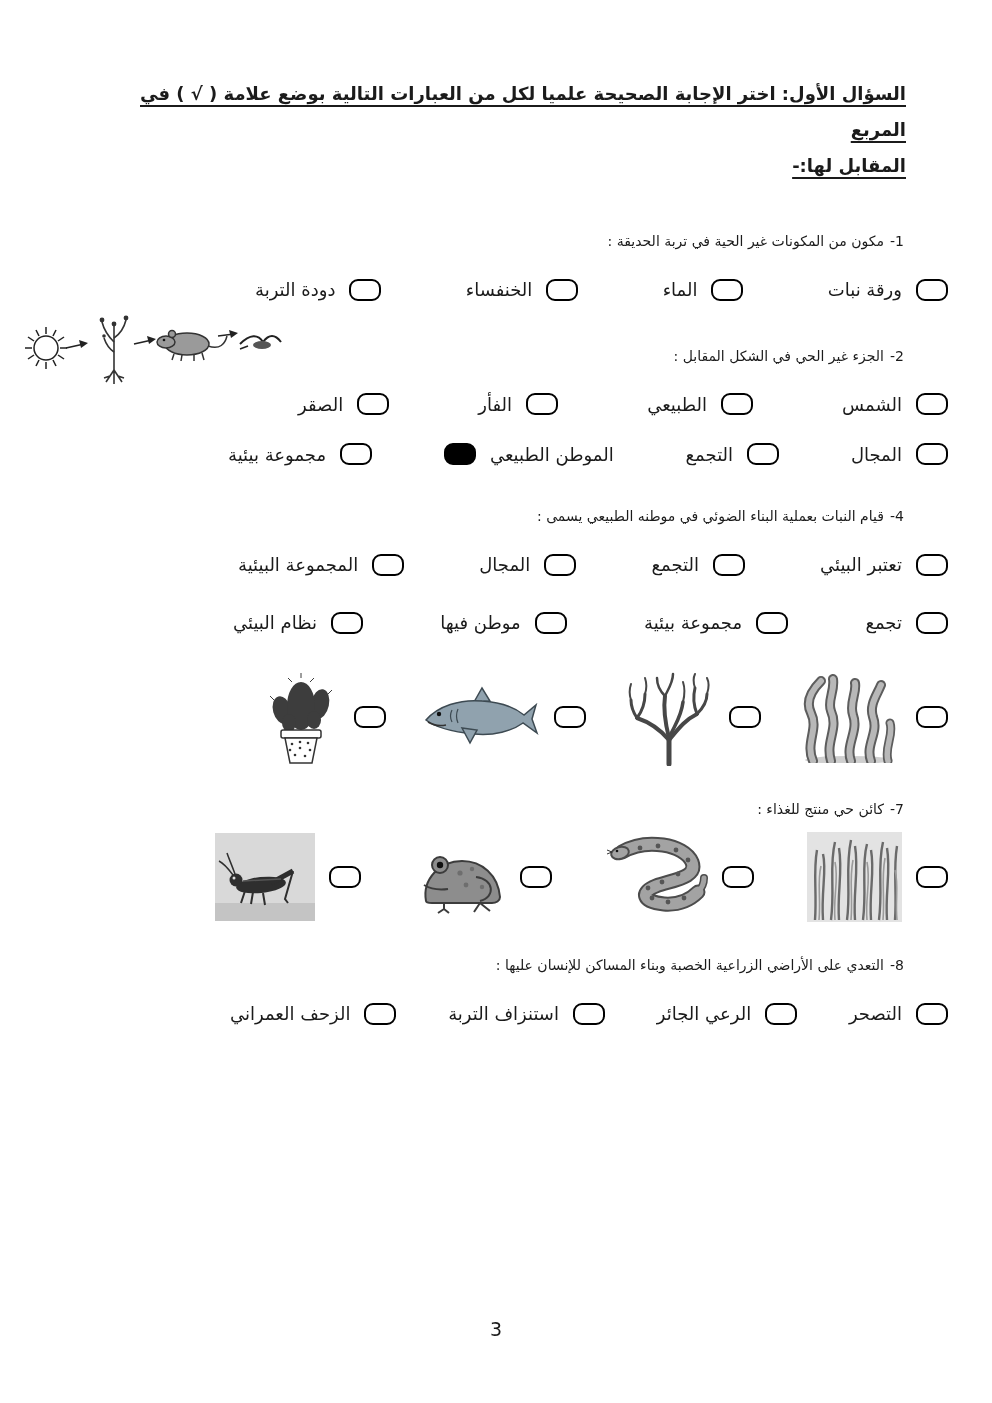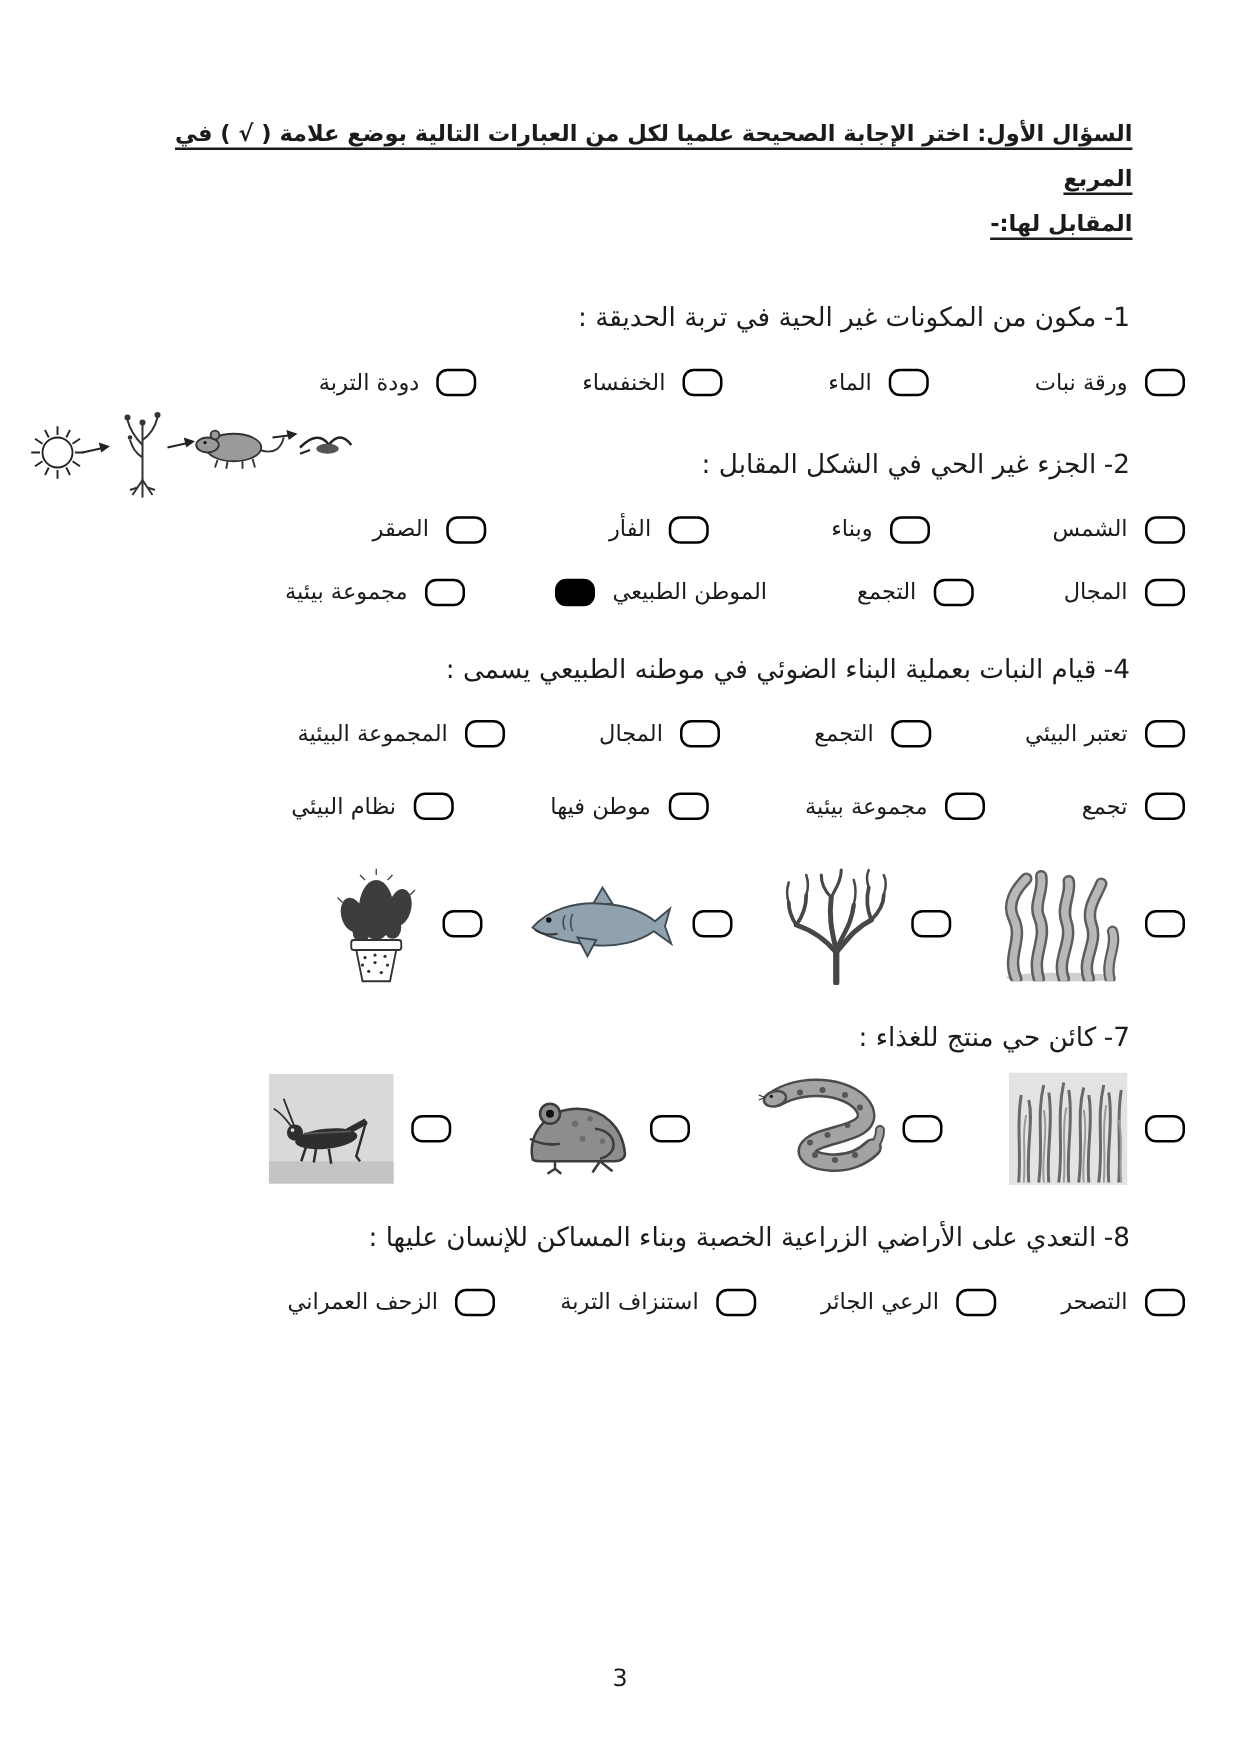--- a/index.html
+++ b/index.html
@@ -5,26 +5,26 @@
 <style>
   * { margin:0; padding:0; box-sizing:border-box; }
   html,body { background:#ffffff; }
   body { width:992px; height:1403px; overflow:hidden; }
   .page {
     position:relative; width:992px; height:1403px; background:#fff;
     direction:rtl; font-family:"DejaVu Sans", sans-serif; color:#1b1b1b;
   }
   .header {
     padding:76px 86px 0 86px;
-    font-weight:bold; font-size:18px; line-height:2.0; margin-top:14px;
+    font-weight:bold; font-size:18px; line-height:2.0; 
   }
   .header .u { text-decoration:underline; text-underline-offset:5px; text-decoration-thickness:1.5px; }
   .q { padding:0 88px; }
   .q-title { font-size:19px; text-align:right; line-height:1.4; }
-  .q-title span { font-size:21px; }
+  .q-title span { font-size:14px; }
   .opts {
     display:flex; justify-content:space-between; align-items:center;
     margin-top:26px; margin-right:-44px;
   }
   .opts-img { margin-top:12px; }
   .opt { display:flex; align-items:center; gap:14px;justify-content:center; }
   .lbl { font-size:18px; white-space:nowrap; }
   .box {
     width:32px; height:22px; border:2.5px solid #000; border-radius:9px;
     background:#fff; flex:0 0 auto; cursor:pointer;
@@ -130,21 +130,21 @@
       <span>2-</span>
       <span>الجزء غير الحي في الشكل المقابل :</span>
     </div>
     <div class="opts" style="margin-left:210px">
       <div class="opt">
         <span class="box"></span>
         <span class="lbl">الشمس</span>
       </div>
       <div class="opt">
         <span class="box"></span>
-        <span class="lbl">وبناء</span>
+        <span class="lbl">الطبيعي</span>
       </div>
       <div class="opt">
         <span class="box"></span>
         <span class="lbl">الفأر</span>
       </div>
       <div class="opt">
         <span class="box"></span>
         <span class="lbl">الصقر</span>
       </div>
     </div>

